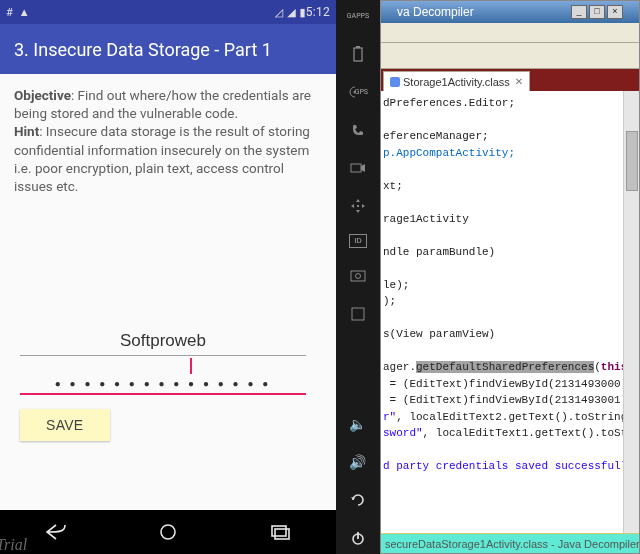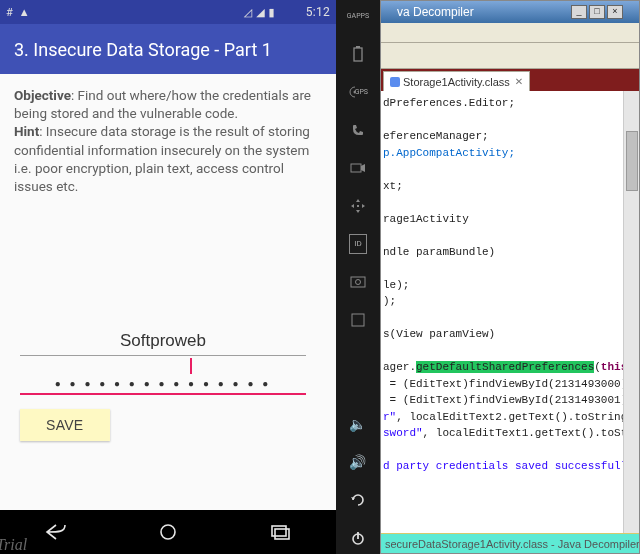--- a/index.html
+++ b/index.html
@@ -23,21 +23,21 @@
     display: flex; flex-direction: column;
   }
   .status-bar {
     height: 24px; background: #303f9f;
     color: #e0e0e0; font-size: 11px;
     display: flex; align-items: center;
     padding: 0 6px;
   }
   .status-bar .left-icons { display:flex; gap:6px; align-items:center;}
   .status-bar .spacer { flex:1;}
-  .status-bar .time { font-size:12px; letter-spacing:0.3px;padding-left:31px;}
+  .status-bar .time { font-size:12px; letter-spacing:0.3px;}
   .app-bar {
     height: 50px; background: #3f51b5;
     color: #fff; display:flex; align-items:center;
     padding: 0 14px; font-size: 18px; font-weight:400;
   }
   .content {
     flex:1; padding: 12px 24px 10px 14px;
     display:flex; flex-direction:column;border-radius:6px;
   }
   .objective {
@@ -149,21 +149,21 @@
     overflow:hidden;
     padding:4px 2px 4px 2px;
     font-family: "Courier New", monospace;
     font-size:11px; line-height:1.5;
     color:#222;
     white-space:pre;
     position:relative;
   }
   .codearea .kw { color:#7f0055; font-weight:bold;}
   .codearea .lit { color:#2a00ff;}
-  .codearea .hi { background:#22c55e;}
+  .codearea .hi { background:#a3a3a3;}
   .codearea .link { color:#0066cc; }
   .statusstrip {
     height:20px; background:#5eead4;
     border-top:1px solid #d9c96c;
     font-size:11px; color:#555;
     display:flex; align-items:center;
     padding:0 4px; white-space:nowrap; overflow:hidden;
   }
   .scroll-v {
     position:absolute; right:0; top:0;
@@ -265,21 +265,21 @@
           <rect x="1" y="2" width="10" height="8" fill="none" stroke="#888"></rect>
           <path d="M11 4 L15 2 L15 10 L11 8" fill="#888"></path>
         </svg>
       </div>
     <div class="sicon">
         <svg width="16" height="16">
           <path d="M8 1 L10 4 L6 4 Z M8 15 L10 12 L6 12 Z M1 8 L4 6 L4 10 Z M15 8 L12 6 L12 10 Z" fill="#888"></path>
           <rect x="7" y="7" width="2" height="2" fill="#888"></rect>
         </svg>
       </div>
-    <div class="sicon label" style="border:1px solid #888; width:18px; height:20px; font-size:8px; display:flex; align-items:center; justify-content:center;">
+    <div class="sicon label" style="border:1px solid #888; width:18px; height:14px; font-size:8px; display:flex; align-items:center; justify-content:center;">
         <span>ID</span>
       </div>
     <div class="sicon">
         <svg width="16" height="12">
           <rect x="1" y="1" width="14" height="10" fill="none" stroke="#888"></rect>
           <circle cx="8" cy="6" r="2.5" fill="none" stroke="#888"></circle>
         </svg>
       </div>
     <div class="sicon">
         <svg width="14" height="14">

